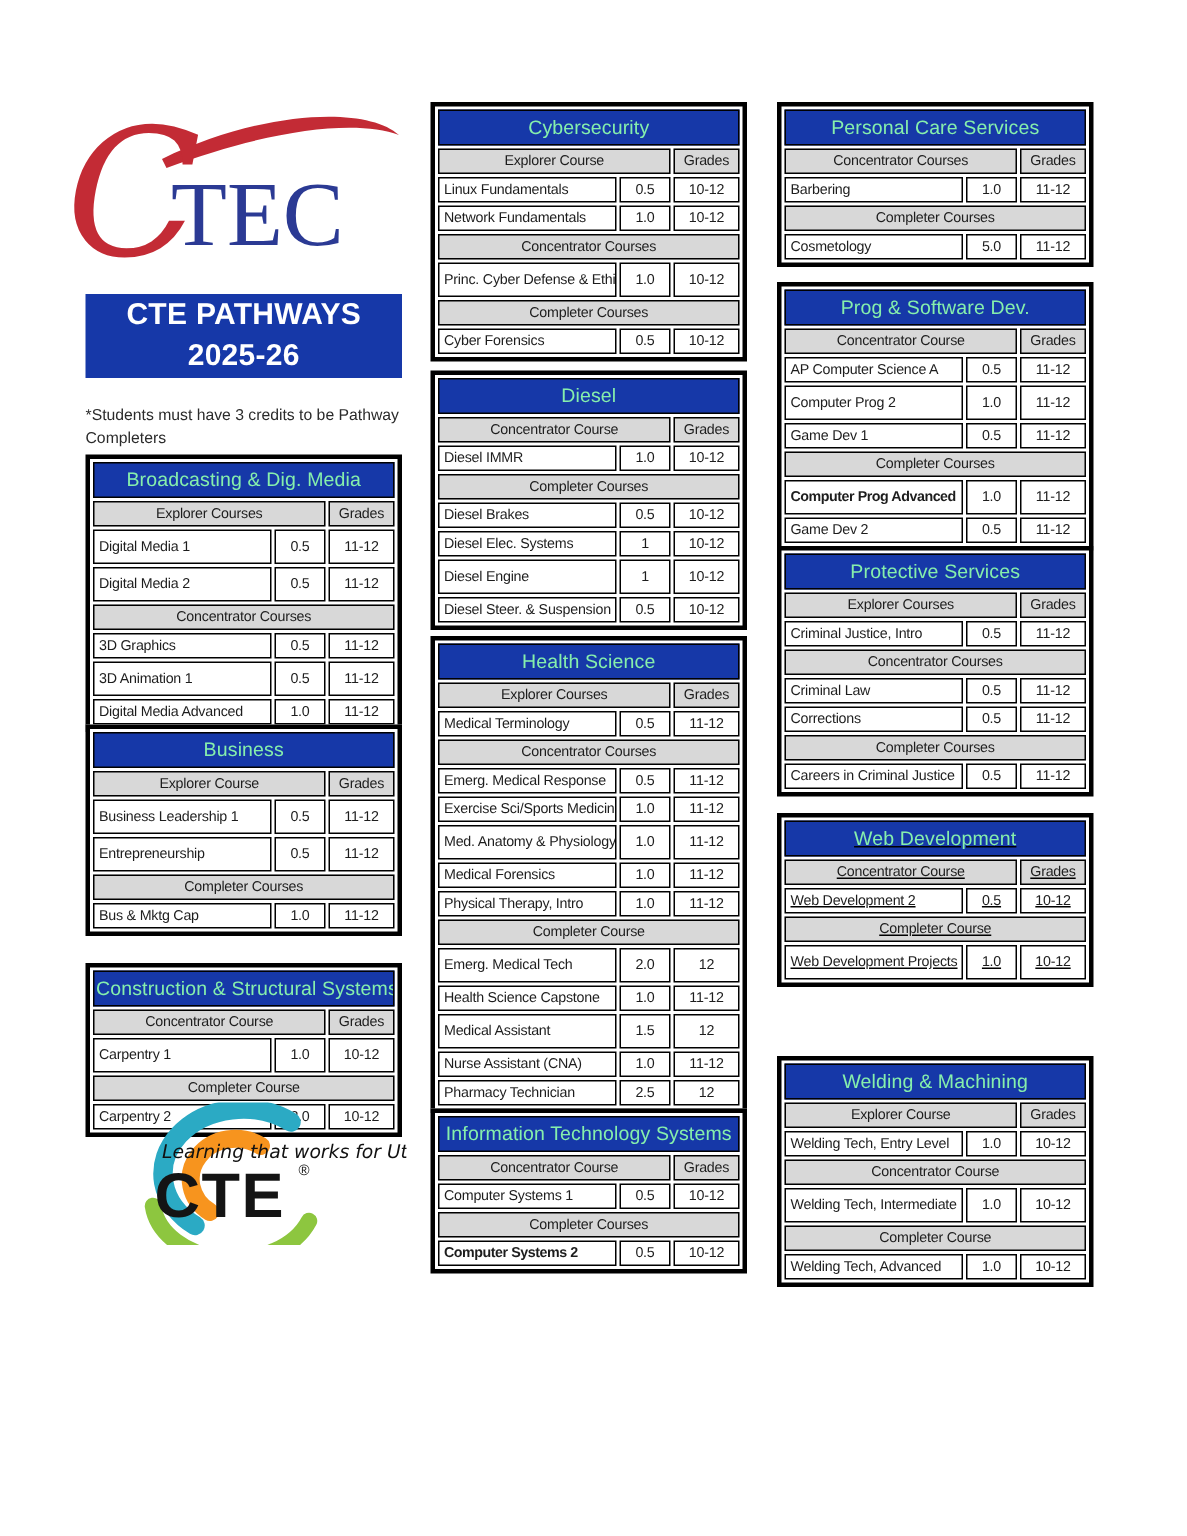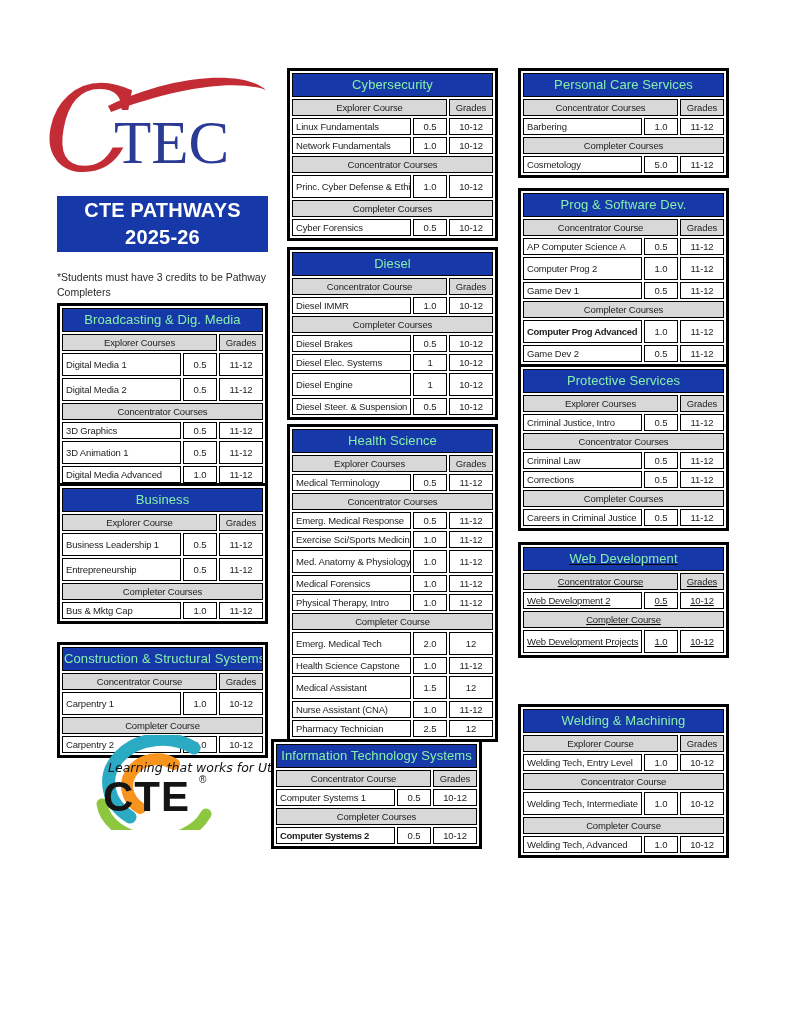--- a/index.html
+++ b/index.html
@@ -36,21 +36,21 @@
   .span2 { grid-column:1/3; }
   .span3 { grid-column:1/4; }
 
   
   .t-a1 { left:57px;  top:303px; }
   .t-a2 { left:57px;  top:483px; }
   .t-a3 { left:57px;  top:642px; }
   .t-b1 { left:287px; top:68px;  }
   .t-b2 { left:287px; top:247px; }
   .t-b3 { left:287px; top:424px; }
-  .t-b4 { left:271px; top:739px; }
+  .t-b4 { left:287px; top:739px; }
   .t-c1 { left:518px; top:68px;  }
   .t-c2 { left:518px; top:188px; }
   .t-c3 { left:518px; top:364px; }
   .t-c4 { left:518px; top:542px;text-decoration:underline; }
   .t-c5 { left:518px; top:661px;margin-top:43px; }
 
   
   .logo-top { position:absolute; left:48px; top:66px; width:228px; height:126px; }
   .title-box {
     position:absolute; left:57px; top:196px; width:211px; height:56px;

